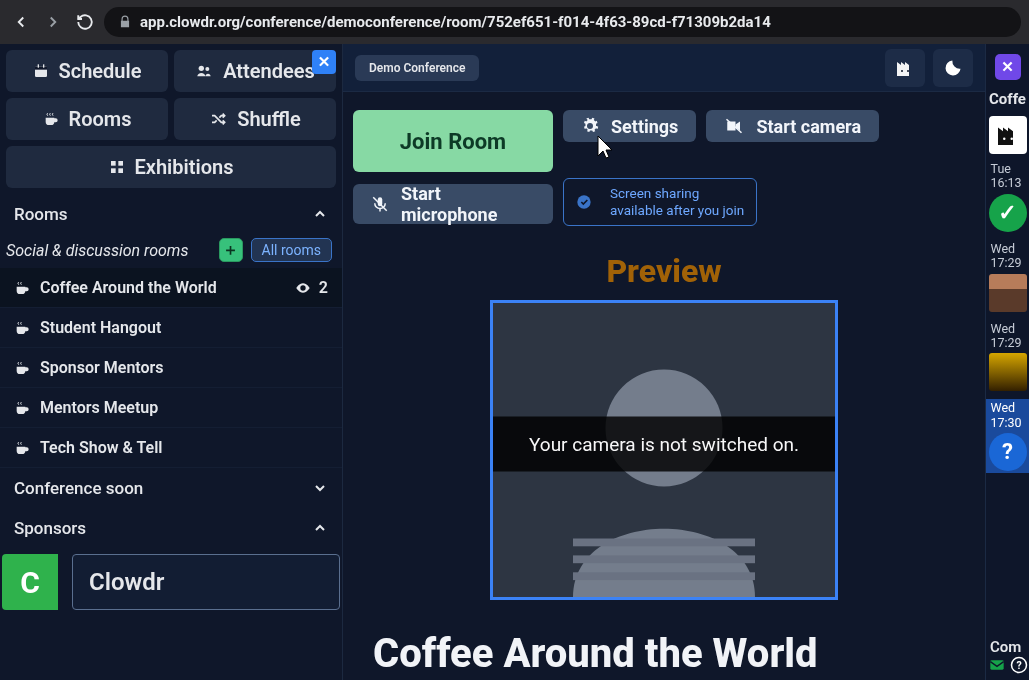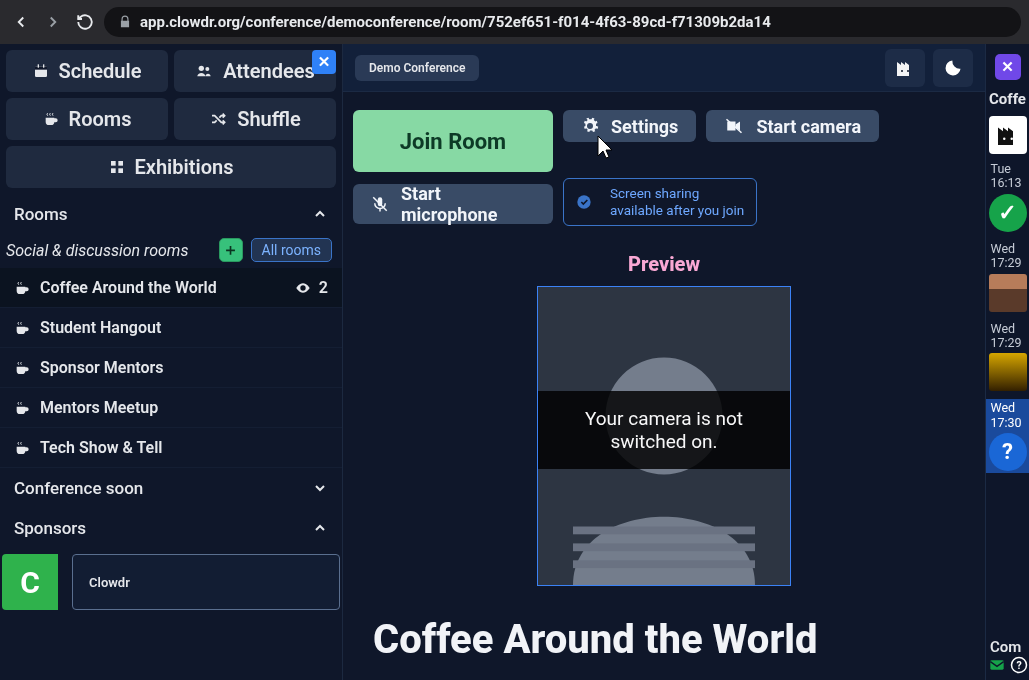--- a/index.html
+++ b/index.html
@@ -157,21 +157,21 @@
     display:flex;align-items:center;justify-content:center;
     border-radius:4px 0 0 4px;
   }
   .sponsor-right {
     flex:1;
     height:56px;
     border:1px solid #5a6f8f;
     border-radius: 4px;
     display:flex;align-items:center;
     padding: 0 16px;
-    font-size: 13px;
+    font-size: 24px;
     font-weight:600;
     background:#121d33;
   }
 
   
   .main {
     flex: 1;
     background: #0f172a;
     display:flex;
     flex-direction:column;
@@ -240,28 +240,28 @@
     padding: 6px 12px;
     display:flex;
     gap:18px;
     align-items:center;
     color:#6ea8ff;
     font-size: 13.5px;
     line-height:1.25;
   }
   .preview-title {
     text-align:center;
-    font-size: 20px;
+    font-size: 32px;
     font-weight: 800;
     margin: 26px 0 10px 0;
-    color: #f9a8d4;
+    color: #a16207;
   }
   .preview-box {
-    width: 254px; height: 300px;
-    border: 1px solid #3b82f6;
+    width: 348px; height: 300px;
+    border: 3px solid #3b82f6;
     margin: 0 auto;
     background: #2d3542;
     position:relative;
     overflow:hidden;
   }
   .silhouette {
     position:absolute; bottom:0; left:50%; transform:translateX(-50%);
     width: 260px; height: 260px;
   }
   .overlay-text {

